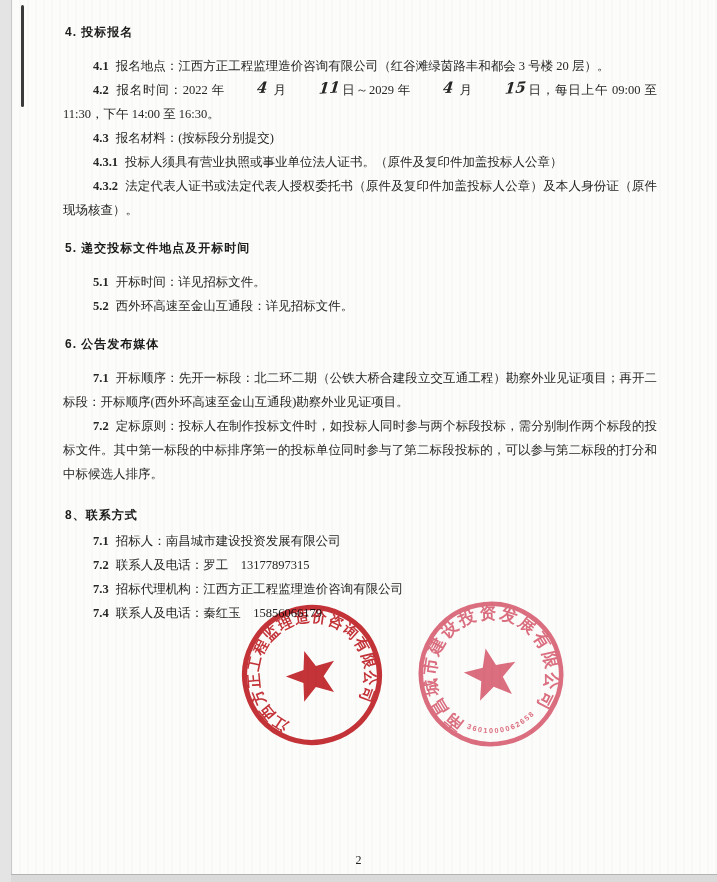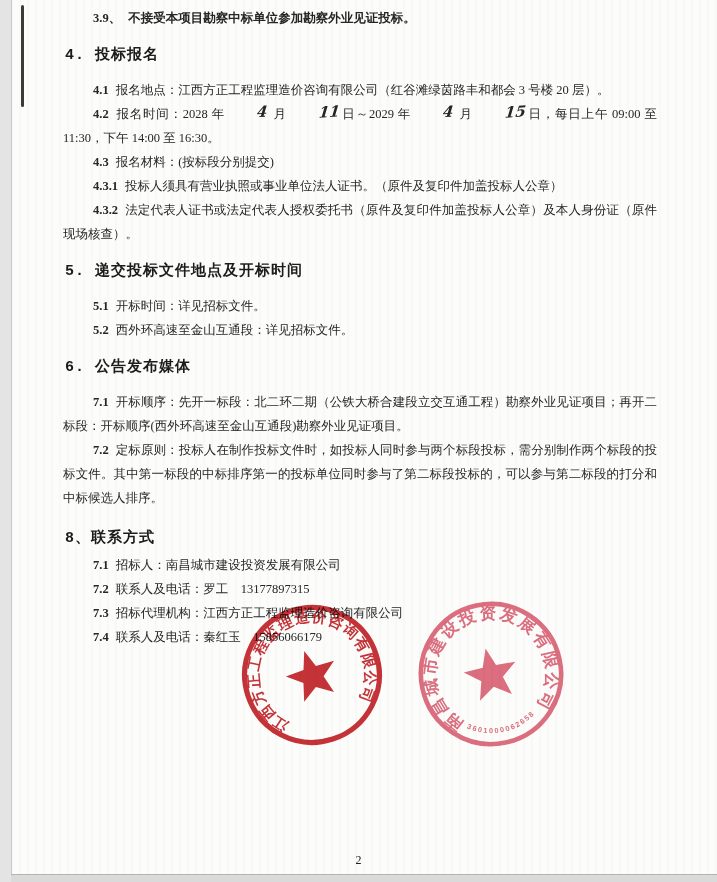--- a/index.html
+++ b/index.html
@@ -18,22 +18,22 @@
     text-align:justify;
   }
   .edge-left{position:absolute;left:0;top:0;width:11px;height:882px;background:#e4e4e4;border-right:1px solid #c9c9c9;}
   .edge-bottom{position:absolute;left:11px;right:0;bottom:0;height:7px;background:#dadada;border-top:1px solid #b3b3b3;}
   .scan-line{position:absolute;left:21px;top:5px;width:2.5px;height:102px;background:#3a3a3a;border-radius:2px;}
   p.item{margin:0;text-indent:2.4em;}
   p.cont{margin:0;text-indent:2.4em;}
   .num{font-weight:bold;margin-right:7px;font-family:"Liberation Serif",serif;}
   .lead{font-weight:bold;}
   h2{
-    font-family:Liberation Mono, monospace;
-    font-size:15px;line-height:26px;letter-spacing:1px;
+    font-family:Liberation Sans, sans-serif;
+    font-size:12px;line-height:26px;letter-spacing:1px;
     margin:13px 0 9px 2px;color:#1c1c1c;font-weight:bold;
   }
   h2.gap-lg{margin-bottom:1px;margin-top:16px;}
   .hw{
     display:inline-block;font-family:"DejaVu Serif",serif;font-style:italic;font-weight:600;
     font-size:15px;line-height:1;transform:rotate(-4deg) skewX(-10deg);margin:0 2px;
   }
   .stamp{position:absolute;mix-blend-mode:multiply;pointer-events:none;}
   .stamp-agency{left:238px;top:601px;width:148px;height:148px;transform:rotate(-18deg);opacity:.92;}
   .stamp-client{left:414px;top:597px;width:154px;height:154px;transform:rotate(-12deg);opacity:.85;}
@@ -43,27 +43,26 @@
     font-size:12px;color:#222;font-family:"Liberation Serif",serif;
   }
 </style>
 </head>
 <body>
 
 <div class="page">
 
   <div class="paper">
 
-    <p class="item lead"><span class="num">3.9、</span><span>不接受本项目勘察中标单位参加勘察外业见证投标。</span></p>
 
     <h2>4. 投标报名</h2>
 
     <p class="item"><span class="num">4.1</span><span>报名地点：江西方正工程监理造价咨询有限公司（红谷滩绿茵路丰和都会 3 号楼 20 层）。</span></p>
 
-    <p class="item"><span class="num">4.2</span><span>报名时间：2028 年</span><span class="hw">4</span><span> 月</span><span class="hw">11</span><span>日～2029 年</span><span class="hw">4</span><span> 月</span><span class="hw">15</span><span>日，每日上午 09:00 至 11:30，下午 14:00 至 16:30。</span></p>
+    <p class="item"><span class="num">4.2</span><span>报名时间：2022 年</span><span class="hw">4</span><span> 月</span><span class="hw">11</span><span>日～2029 年</span><span class="hw">4</span><span> 月</span><span class="hw">15</span><span>日，每日上午 09:00 至 11:30，下午 14:00 至 16:30。</span></p>
 
     <p class="item"><span class="num">4.3</span><span>报名材料：(按标段分别提交)</span></p>
 
     <p class="item"><span class="num">4.3.1</span><span>投标人须具有营业执照或事业单位法人证书。（原件及复印件加盖投标人公章）</span></p>
 
     <p class="item"><span class="num">4.3.2</span><span>法定代表人证书或法定代表人授权委托书（原件及复印件加盖投标人公章）及本人身份证（原件现场核查）。</span></p>
 
     <h2>5. 递交投标文件地点及开标时间</h2>
 
     <p class="item"><span class="num">5.1</span><span>开标时间：详见招标文件。</span></p>

